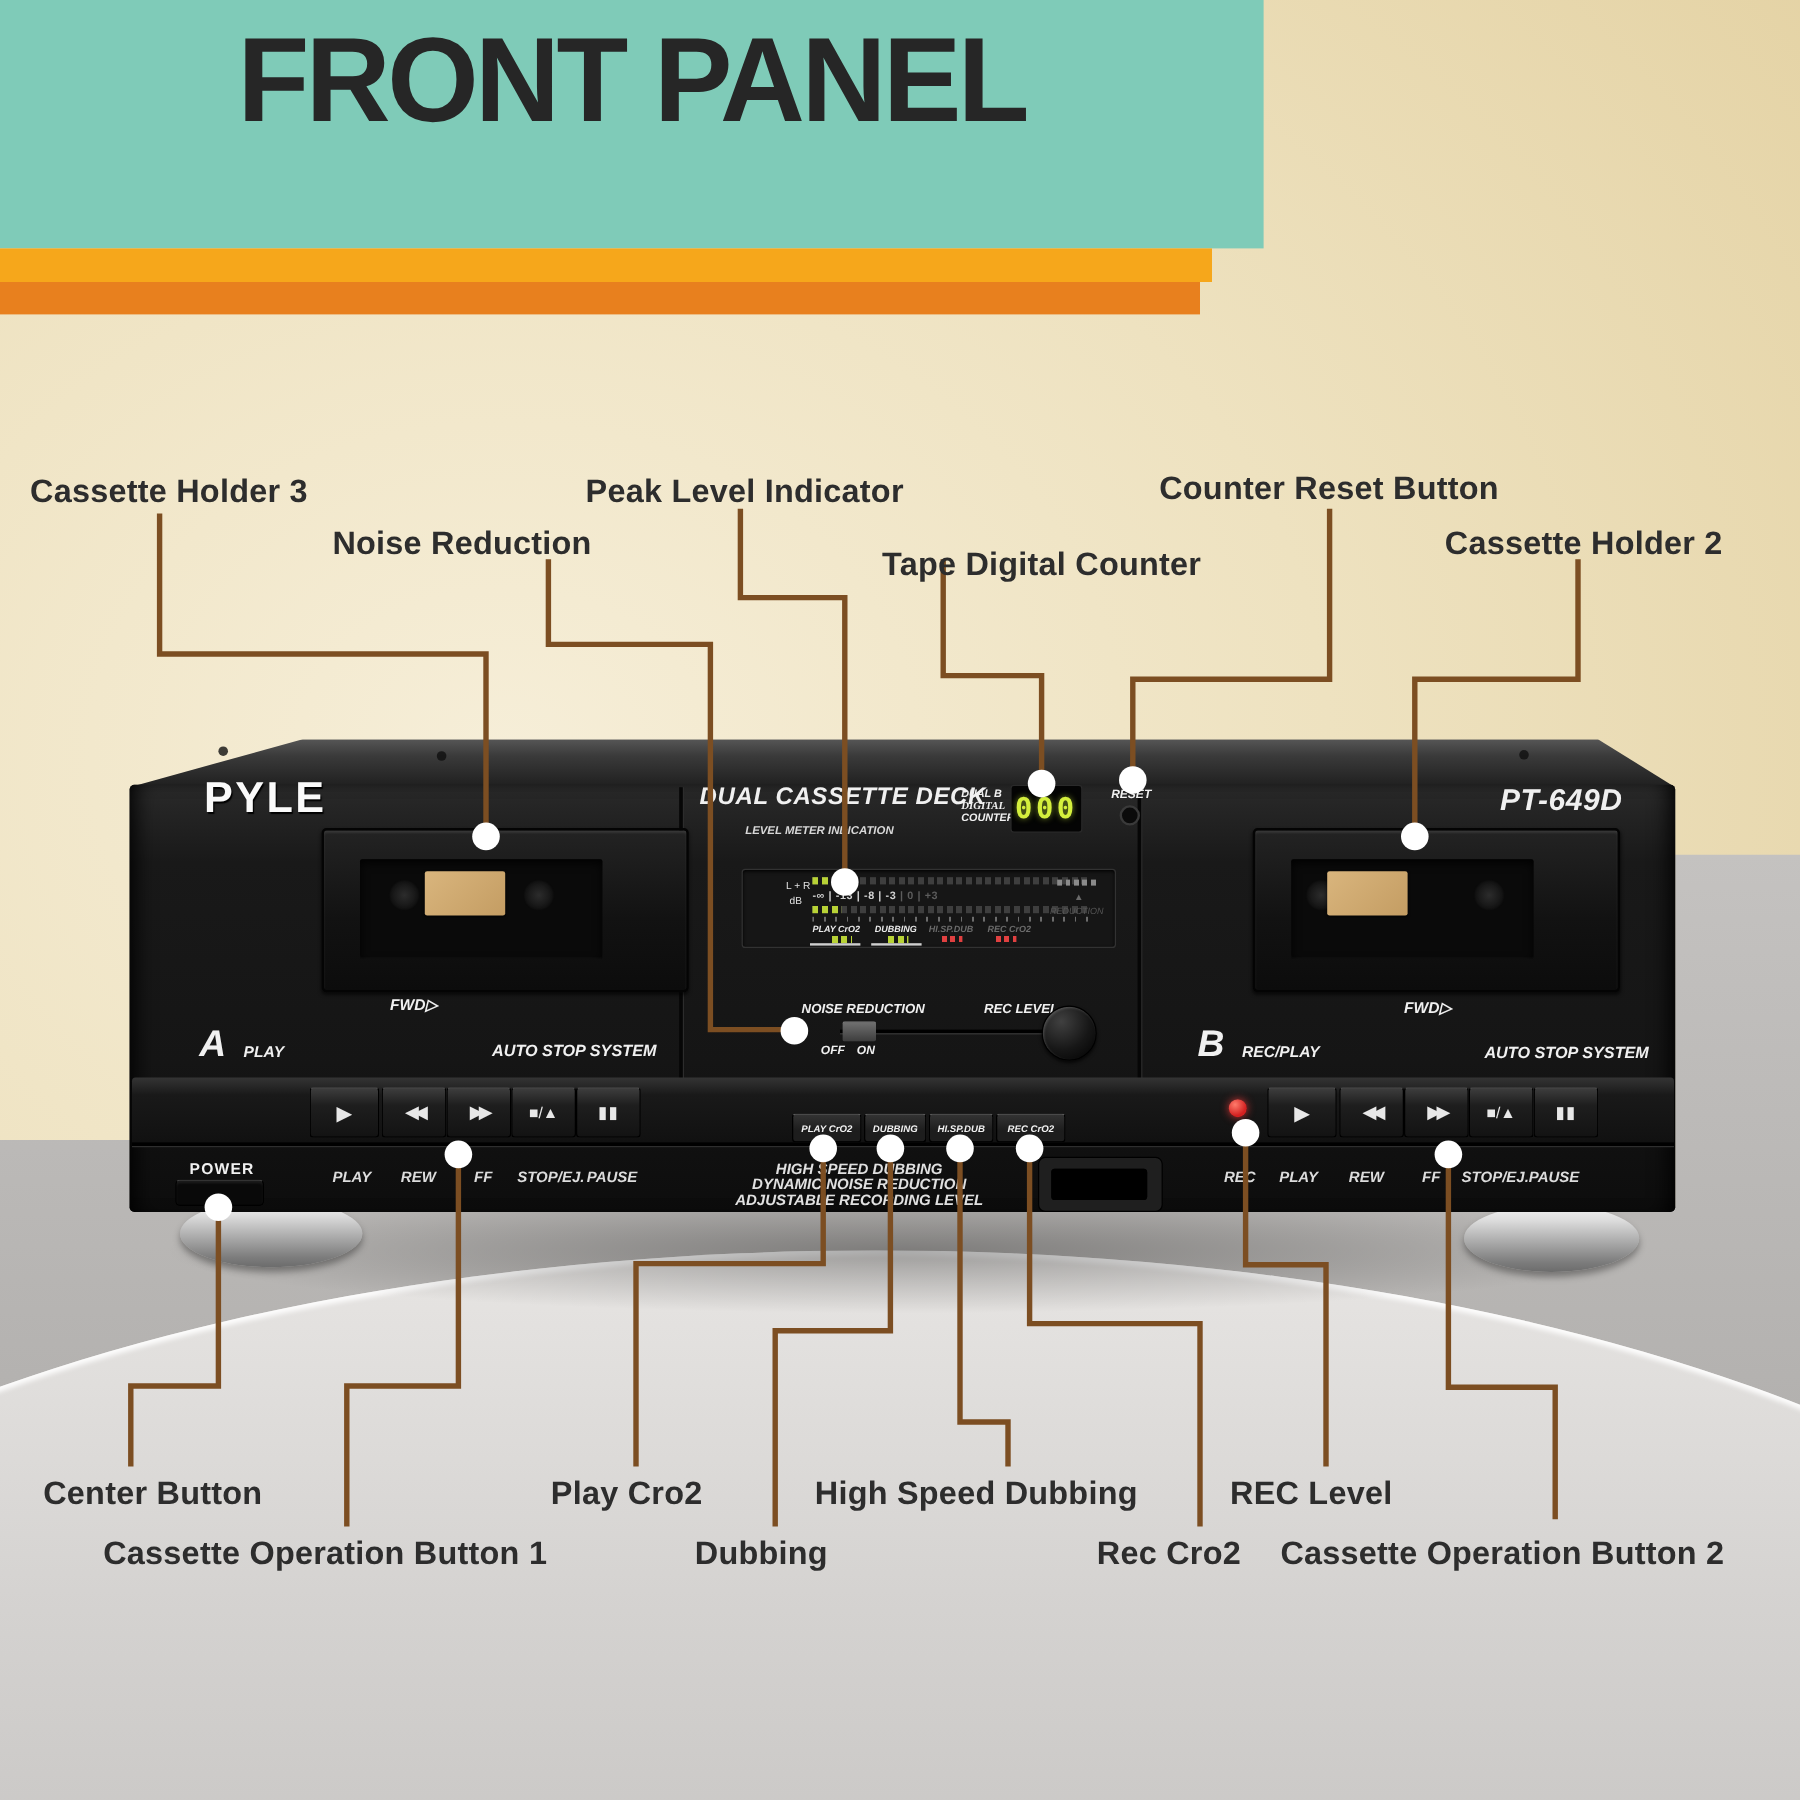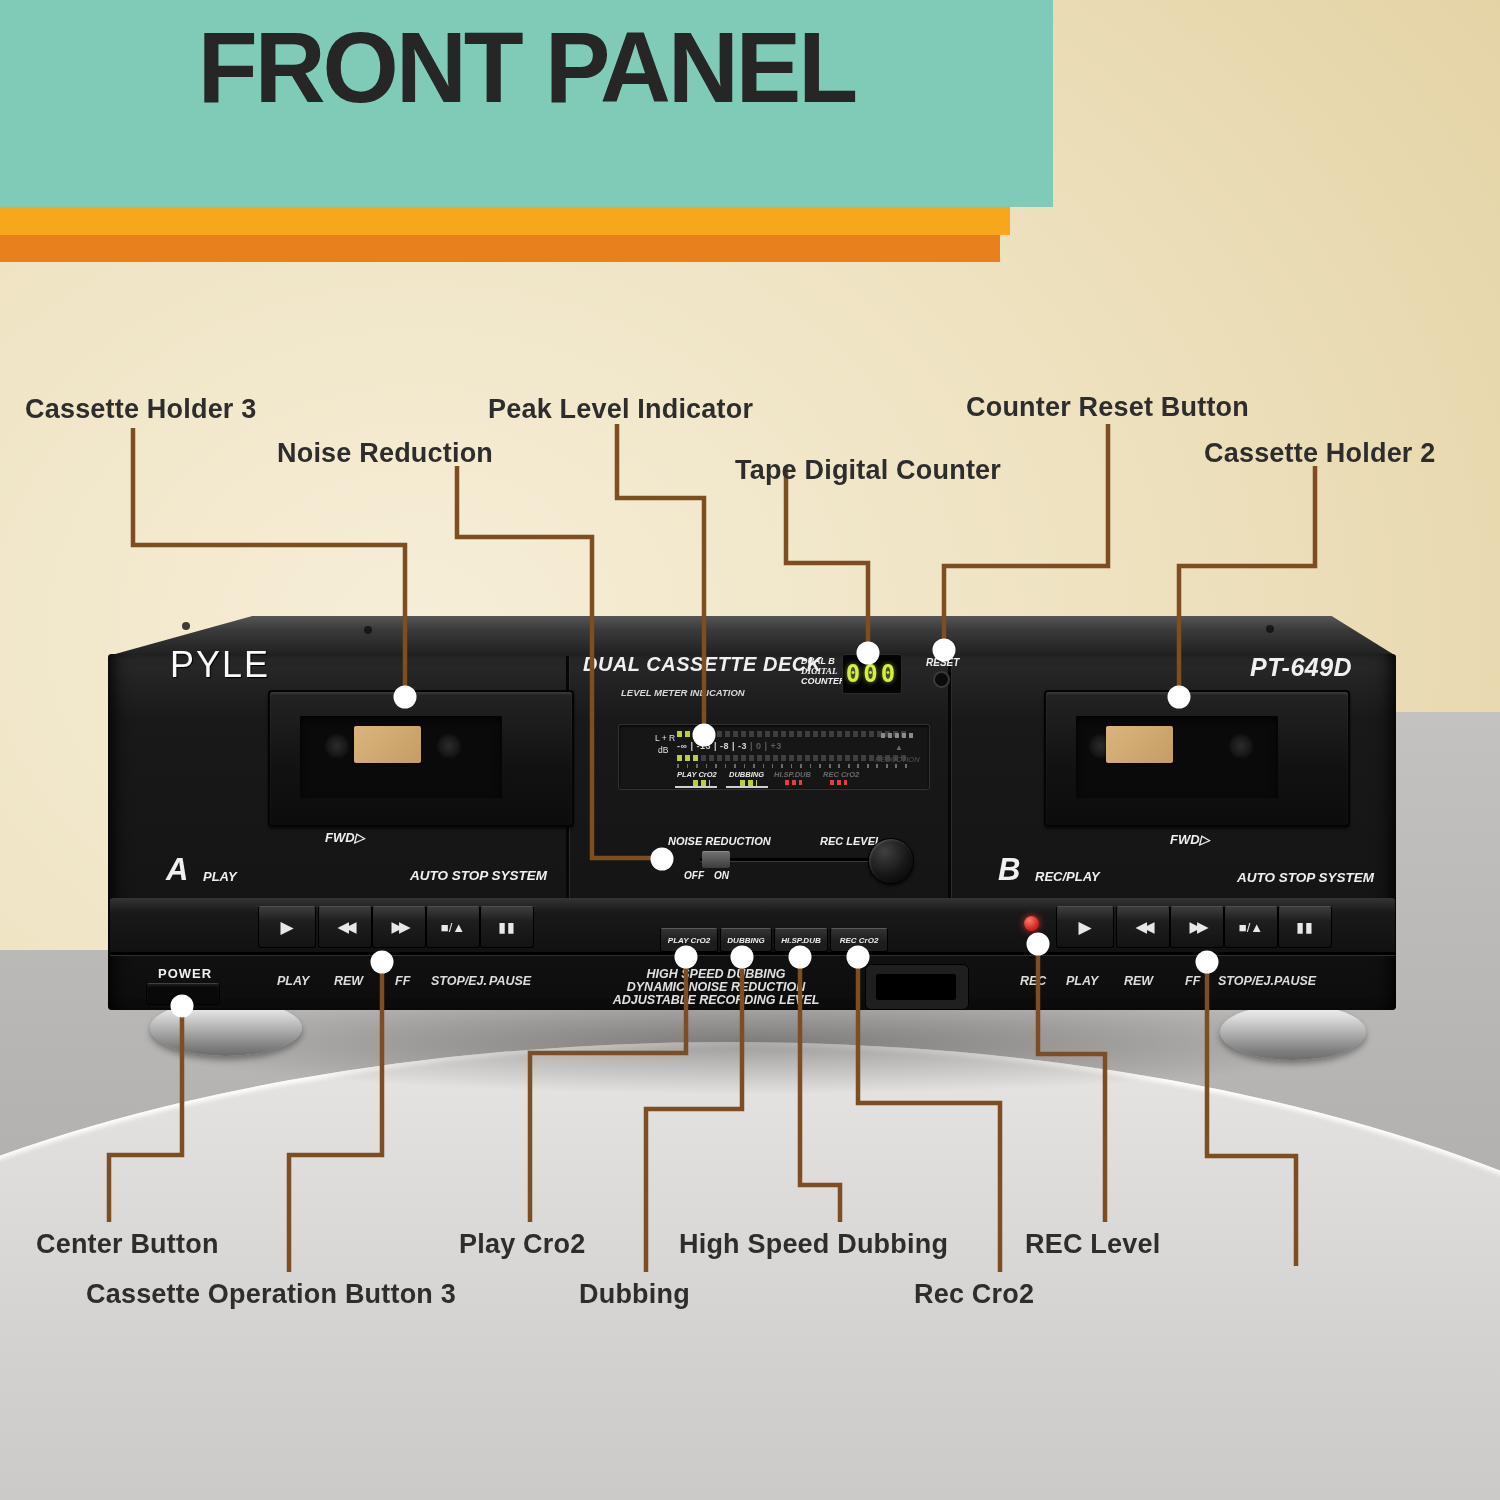--- a/index.html
+++ b/index.html
@@ -105,21 +105,21 @@
   <div class="abs foot" style="left:1220px;top:1004px;width:146px;height:56px;"></div>
 
   <div class="abs slab"></div>
   <div class="abs screw" style="left:182px;top:622px;"></div>
   <div class="abs screw" style="left:364px;top:626px;"></div>
   <div class="abs screw" style="left:1266px;top:625px;"></div>
   <div class="abs front"></div>
   <div class="abs seam" style="left:566px;"></div>
   <div class="abs seam" style="left:948px;"></div>
 
-  <div class="wtxt" style="left:170px;top:644px;font-size:36px;font-style:normal;font-weight:400;letter-spacing:2px;color:#fafafa;text-shadow:1px 1px 1px #000;">PYLE</div>
+  <div class="wtxt" style="left:170px;top:644px;font-size:36px;font-style:normal;font-weight:700;letter-spacing:2px;color:#fafafa;text-shadow:1px 1px 1px #000;">PYLE</div>
   <div class="wtxt" style="left:583px;top:653px;font-size:20px;letter-spacing:.5px;">DUAL CASSETTE DECK</div>
   <div class="wtxt" style="left:621px;top:687px;font-size:9.5px;color:#d8d8d8;">LEVEL METER INDICATION</div>
   <div>
     <div class="wtxt" style="left:801px;top:656px;font-size:9px;">DUAL B</div>
     <div class="wtxt" style="left:801px;top:666px;font-size:9px;font-family:Liberation Serif, serif;">DIGITAL</div>
     <div class="wtxt" style="left:801px;top:676px;font-size:9px;">COUNTER</div>
   </div>
   <div class="abs" style="left:842px;top:654px;width:58px;height:38px;background:#040404;border-radius:3px;border:1px solid #2a2a2a;display:flex;align-items:center;justify-content:center;">
     <span style="font-family:'DejaVu Sans Mono',monospace;font-weight:bold;font-size:24px;letter-spacing:3px;color:#d4ef3d;text-shadow:0 0 5px rgba(200,235,60,.6);">000</span>
   </div>
@@ -293,17 +293,18 @@
   <div class="lbl" style="left:25px;top:394px;">Cassette Holder 3</div>
   <div class="lbl" style="left:277px;top:438px;">Noise Reduction</div>
   <div class="lbl" style="left:488px;top:394px;">Peak Level Indicator</div>
   <div class="lbl" style="left:735px;top:455px;">Tape Digital Counter</div>
   <div class="lbl" style="left:966px;top:392px;">Counter Reset Button</div>
   <div class="lbl" style="left:1204px;top:438px;">Cassette Holder 2</div>
   <div class="lbl" style="left:36px;top:1229px;">Center Button</div>
   <div class="lbl" style="left:459px;top:1229px;">Play Cro2</div>
   <div class="lbl" style="left:679px;top:1229px;">High Speed Dubbing</div>
   <div class="lbl" style="left:1025px;top:1229px;">REC Level</div>
-  <div class="lbl" style="left:86px;top:1279px;">Cassette Operation Button 3</div>
+  <div class="lbl" style="left:86px;top:1279px;">Cassette Operation Button 1</div>
   <div class="lbl" style="left:579px;top:1279px;">Dubbing</div>
   <div class="lbl" style="left:914px;top:1279px;">Rec Cro2</div>
+  <div class="lbl" style="left:1067px;top:1279px;">Cassette Operation Button 2</div>
 
 </div>
 
 </body></html>

